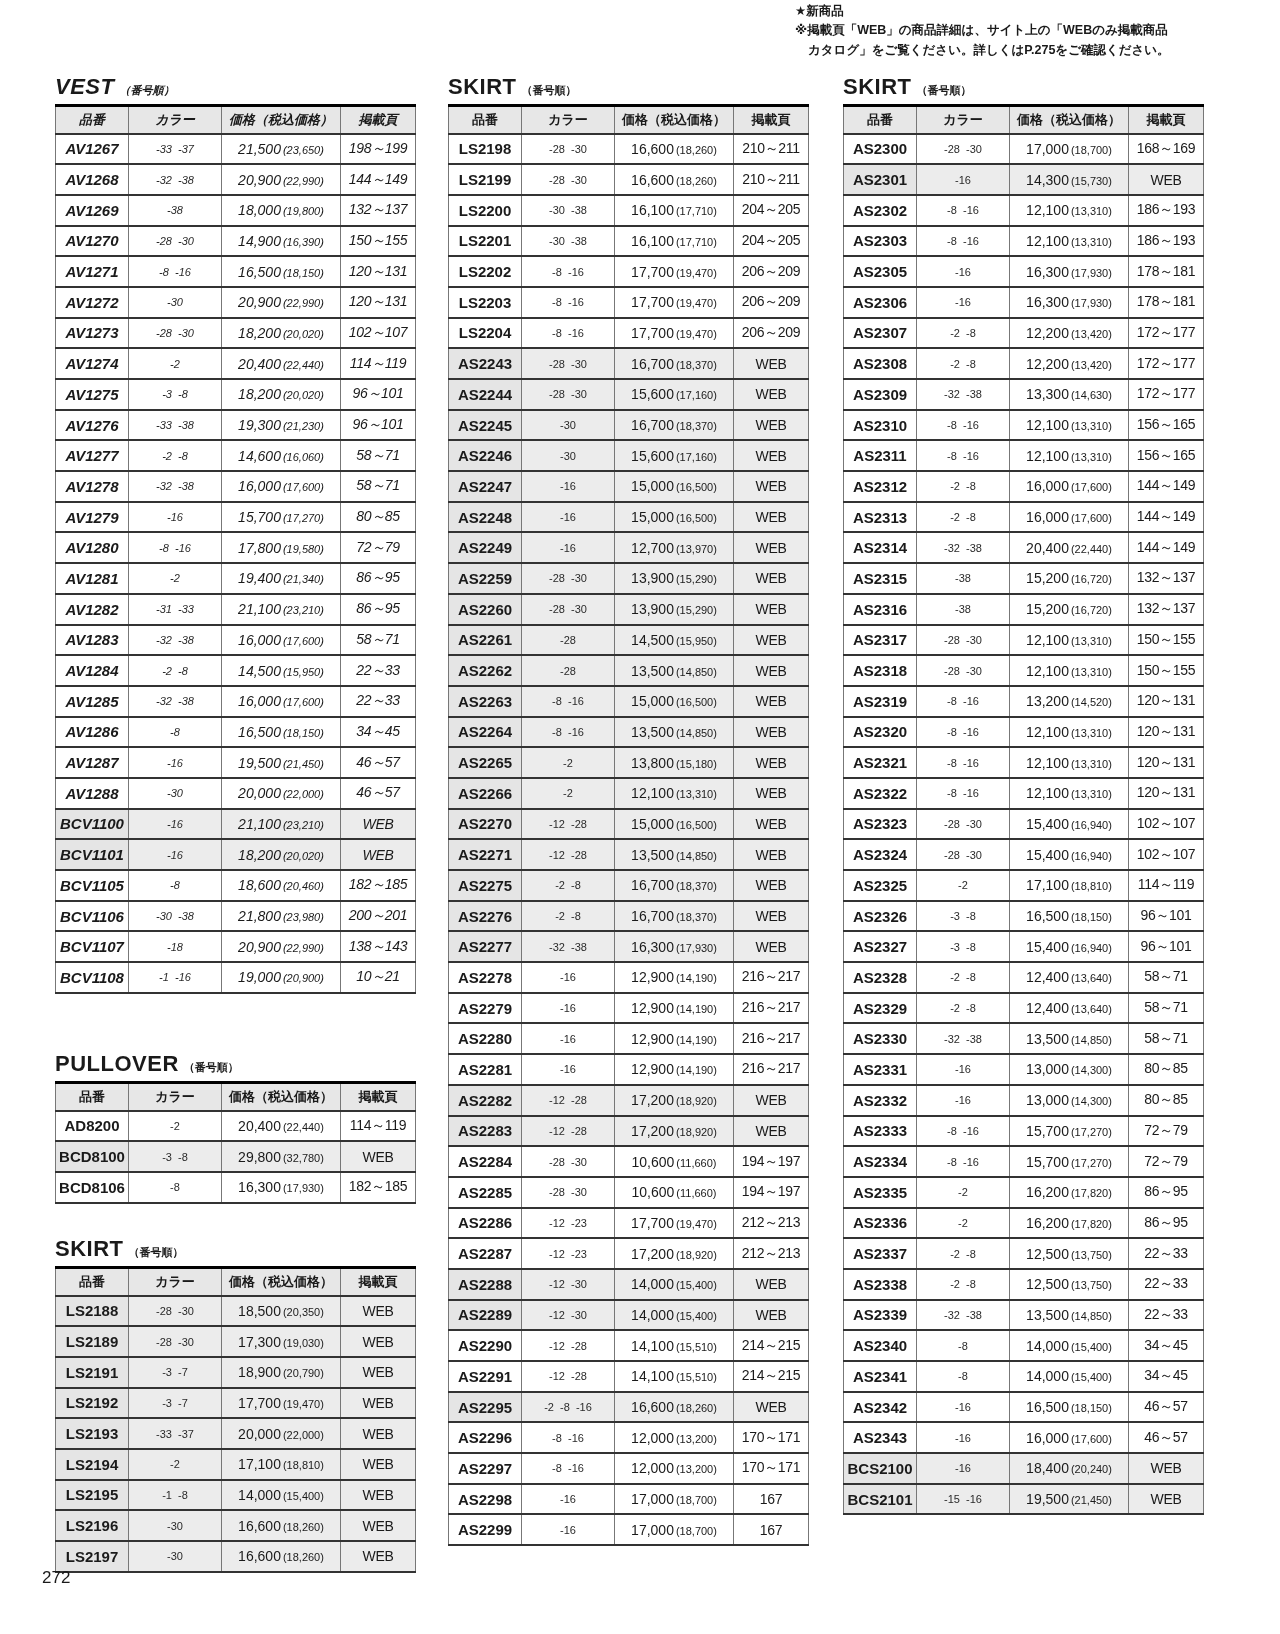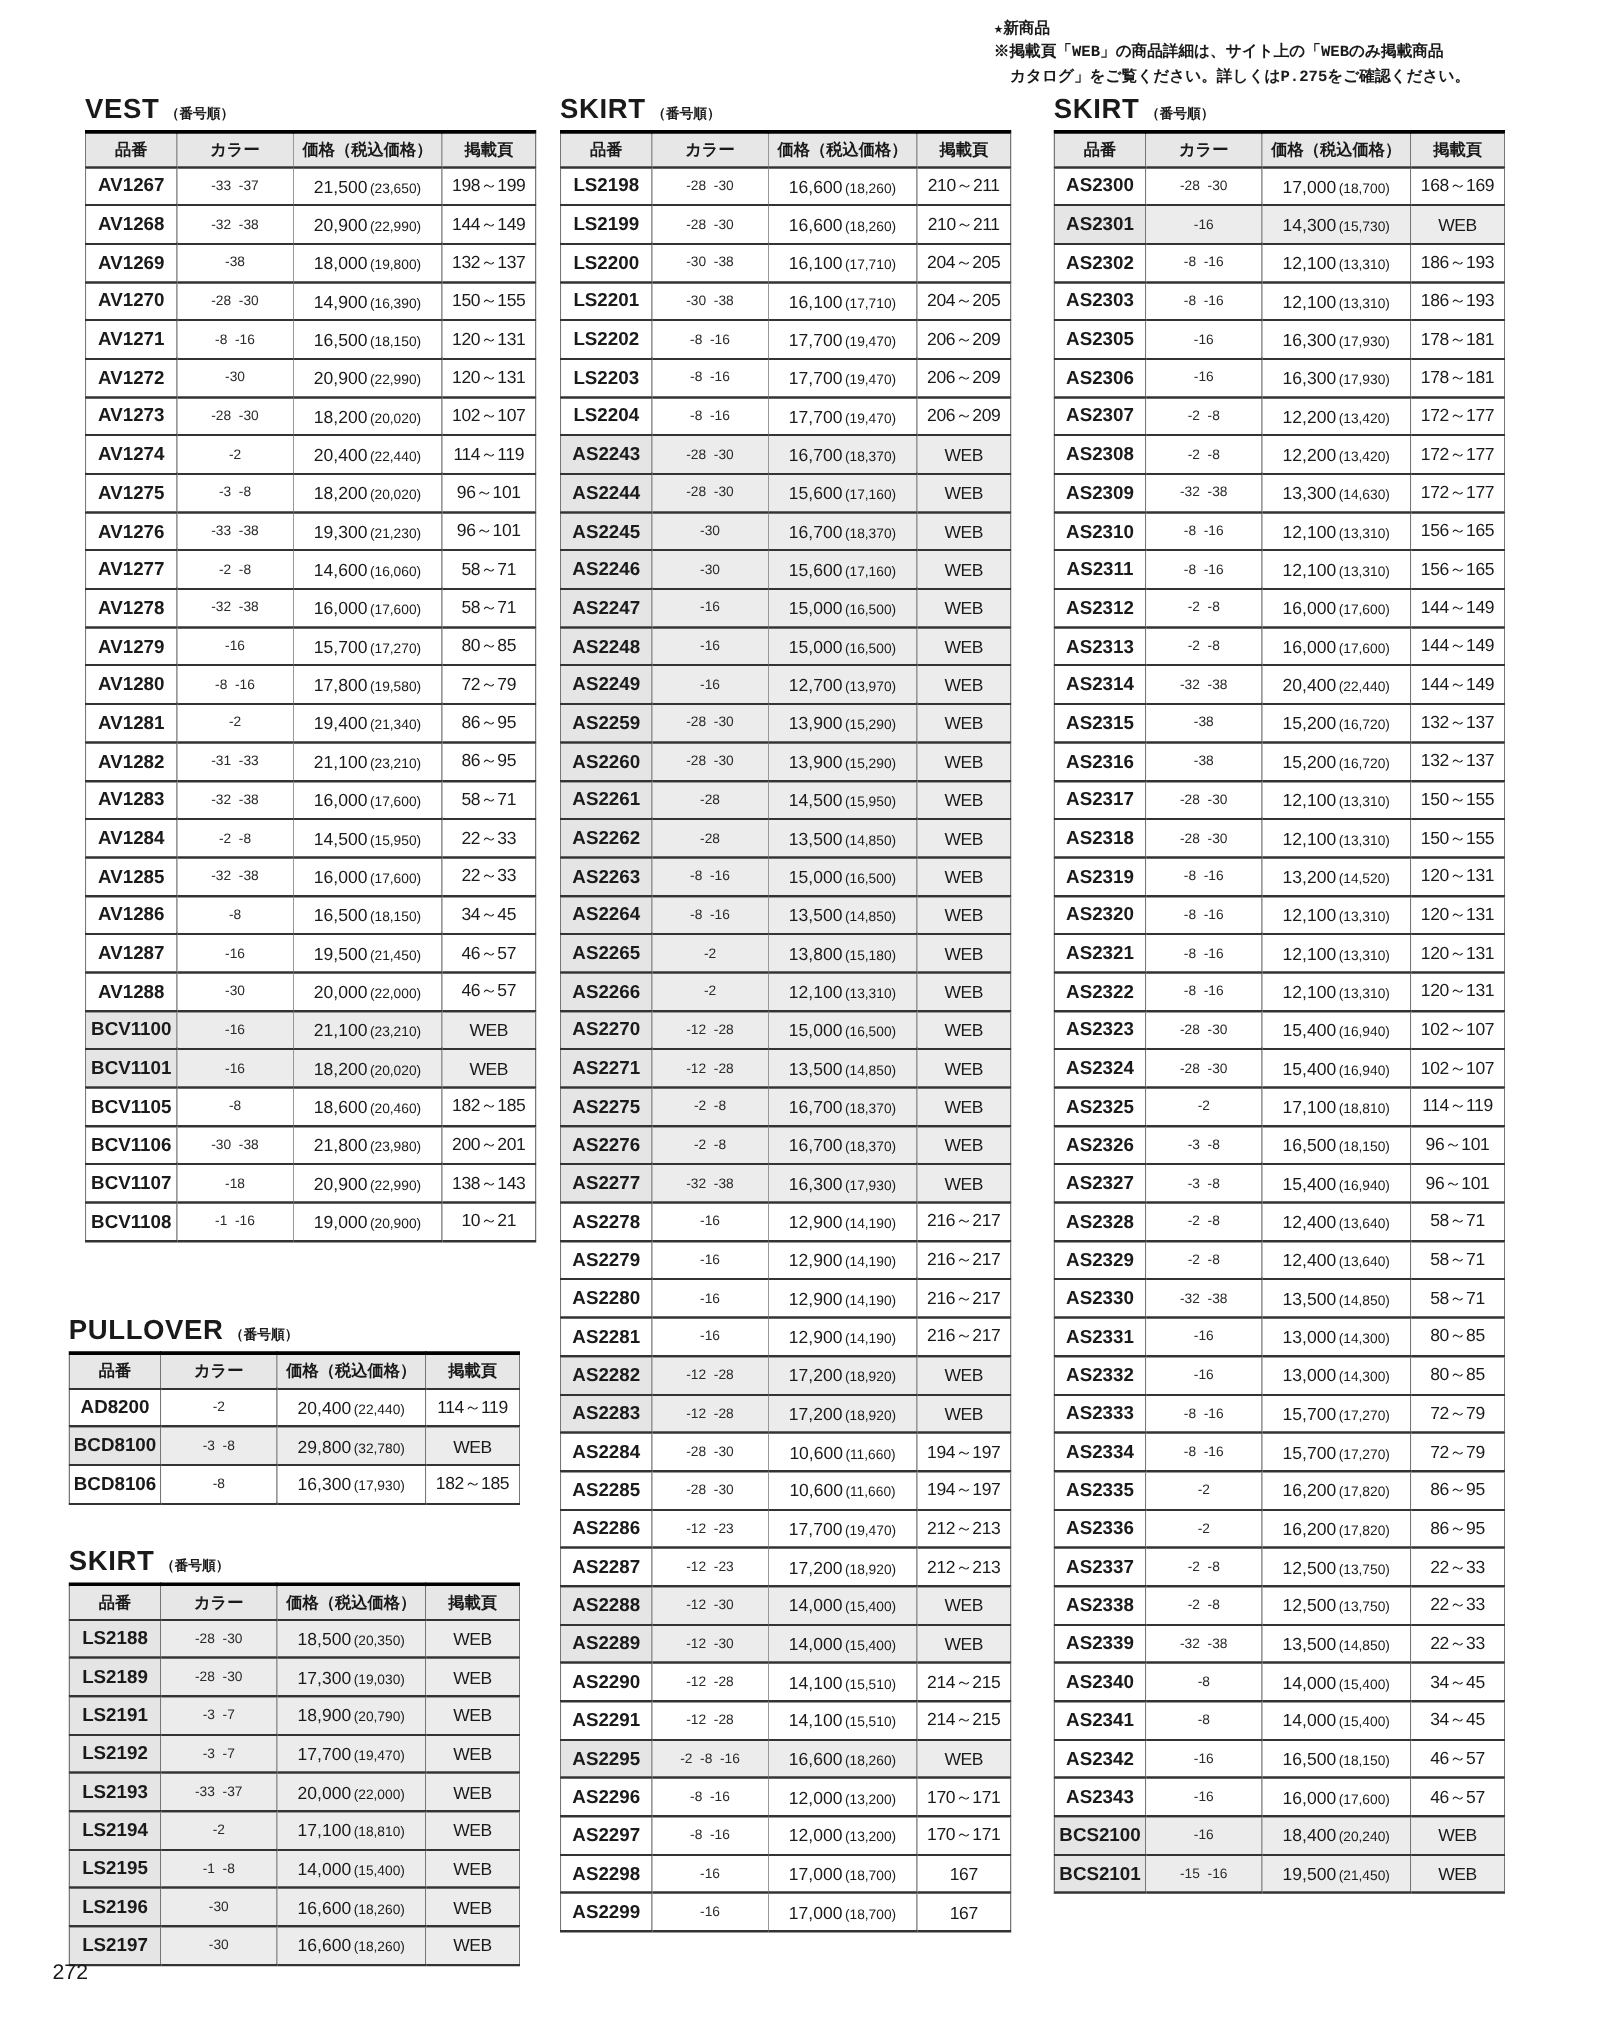--- a/index.html
+++ b/index.html
@@ -1,20 +1,20 @@
 <!DOCTYPE html>
 <html><head>
 <meta charset="utf-8">
 <style>
   * { margin:0; padding:0; box-sizing:border-box; }
   html,body { width:1280px; height:1634px; background:#ffffff; position:relative;
               font-family:"Liberation Sans","DejaVu Sans",sans-serif; color:#1a1a1a; }
 
   .section { position:absolute; }
-  .pos-vest        { left:68px;  top:74px;  }
+  .pos-vest        { left:55px;  top:74px;font-style:italic;  }
   .pos-pullover    { left:55px;  top:1051px;}
   .pos-skirt-left  { left:55px;  top:1236px;}
   .pos-skirt-mid   { left:448px; top:74px;  }
   .pos-skirt-right { left:843px; top:74px;  }
 
   .sec-title { display:flex; align-items:baseline; gap:5px; margin-bottom:4px; }
   .t-main { font-size:22px; font-weight:bold; letter-spacing:0.5px; }
   .t-sub  { font-size:11px; font-weight:bold; }
 
   table.cat { border-collapse:collapse; table-layout:fixed; width:360px;
@@ -29,22 +29,22 @@
   table.cat thead tr { height:28px; }
   table.cat th { background:#e7e7e7; font-size:13px; font-weight:bold; }
   td.c-item { background:#efefef; font-size:15px; font-weight:bold; }
   td.c-color { font-size:11px; color:#2a2a2a; }
   td.c-price { font-size:14px; }
   td.c-price .p-tax { font-size:11px; margin-left:2px; }
   td.c-page { font-size:14px; letter-spacing:-0.3px; }
   tr.web-row td { background:#ececec; }
   tr.web-row td.c-item { background:#e5e5e5; }
 
-  .notes { position:absolute; left:795px; top:14px; width:420px;
-           font-size:12.5px; font-weight:bold; line-height:1.55;font-family:Liberation Mono, monospace; }
+  .notes { position:absolute; left:795px; top:2px; width:420px;
+           font-size:12.5px; font-weight:bold; line-height:1.55; }
   .notes .n2-wrap { font-weight:bold; }
   .notes .indent { padding-left:13px; }
 
   .page-num { position:absolute; left:42px; top:1568px; font-size:17px; }
 </style>
 </head>
 <body>
 
 <div class="notes">
   <div>★新商品</div>

